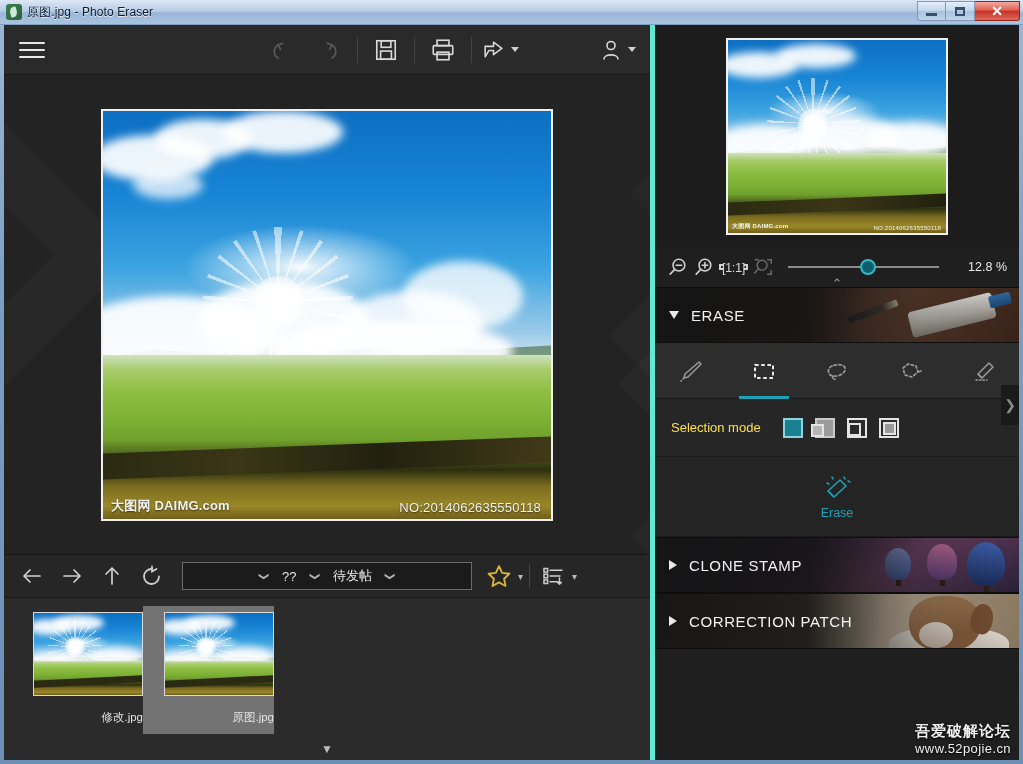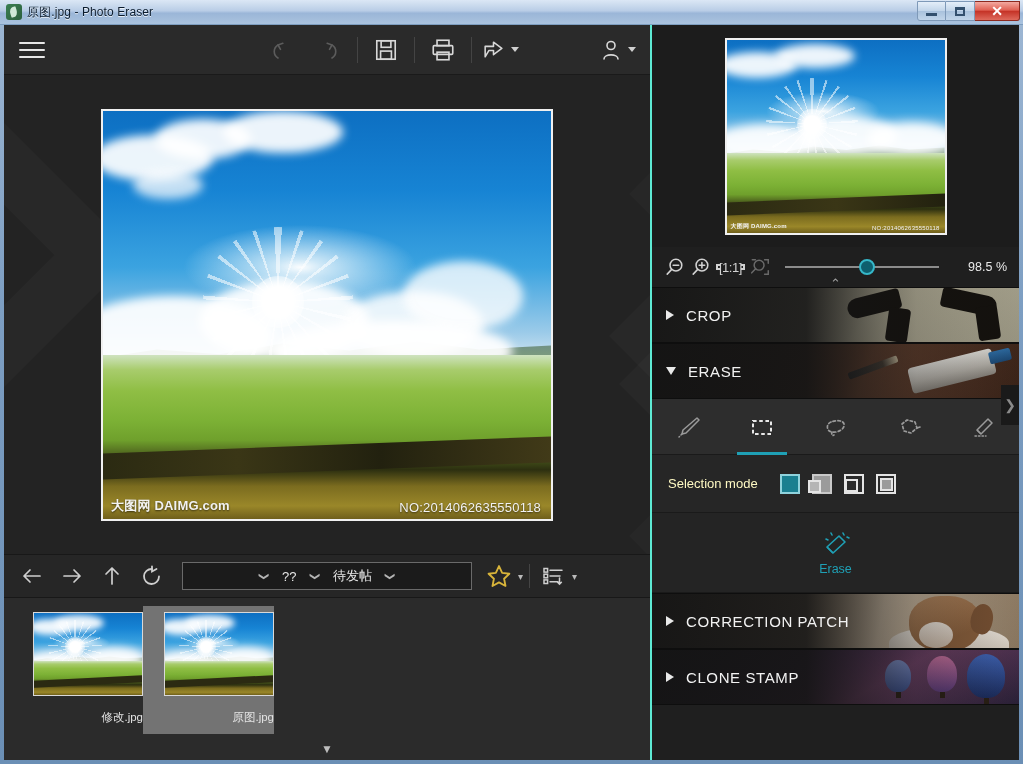--- a/index.html
+++ b/index.html
@@ -284,21 +284,21 @@
 
   
   #right-col {
     width: 369px;
     height: 735px;
     background: #1f1f1f;
     display: flex;
     flex-direction: column;
     flex: 0 0 auto;
     position: relative;
-    border-left: 2px solid #5eead4;
+    border-left: 5px solid #5eead4;
   }
 
   #preview-wrap {
     height: 222px;
     display:flex; align-items:center; justify-content:center;
     background: #1c1c1c;
     flex: 0 0 auto;
   }
   #preview-photo {
     width: 222px; height: 197px;
@@ -469,21 +469,21 @@
   
   #selmode-row {
     height: 58px;
     background: #262626;
     display:flex; align-items:center;
     padding: 0 16px;
     gap: 12px;
     flex: 0 0 auto;
     border-bottom: 1px solid #1a1a1a;
   }
-  #selmode-label { color:#fef9c3; font-size:13px; margin-right:10px; }
+  #selmode-label { color:#fde047; font-size:13px; margin-right:10px; }
   .selbtn {
     width: 20px; height: 20px;
     border: 2px solid #dcdcdc;
     position: relative;
     cursor: pointer;
     background: transparent;
   }
   .selbtn.on { background: #1a7f90; border-color:#8fd2dc; }
   .selbtn .sq2 {
     position:absolute; width:13px; height:13px;
@@ -784,35 +784,24 @@
           <svg width="22" height="22" viewBox="0 0 24 24" fill="none" stroke="currentColor" stroke-width="1.6" stroke-linecap="round">
             <circle cx="11" cy="10" r="5.4"></circle>
               <path d="M7.2 13.8 L3 18.4"></path>
             <path d="M17 4 H21 V8 M21 16 V20 H17 M7 4 H3.6"></path>
           </svg>
         </div>
 
         <div id="slider-track">
           <div id="slider-knob"></div>
         </div>
-        <div id="zoom-pct">98.5 %</div>
+        <div id="zoom-pct">12.8 %</div>
         <div id="zoom-collapse">⌃</div>
       </div>
 
-      <div class="section-header">
-        <div class="sh-bg" id="bg-crop">
-          <div class="hand" style="right:118px;top:6px;width:54px;height:20px;transform:rotate(-14deg);border-radius:10px 4px 4px 10px;"></div>
-          <div class="hand" style="right:110px;top:20px;width:22px;height:34px;transform:rotate(8deg);"></div>
-          <div class="hand" style="right:22px;top:4px;width:56px;height:20px;transform:rotate(12deg);border-radius:4px 10px 10px 4px;"></div>
-          <div class="hand" style="right:20px;top:18px;width:22px;height:34px;transform:rotate(-8deg);"></div>
-        </div>
-        <div class="sh-fade"></div>
-        <div class="sh-tri collapsed"></div>
-        <div class="sh-label">CROP</div>
-      </div>
 
       <div class="section-header">
         <div class="sh-bg" id="bg-erase">
           <div class="pencil"></div>
           <div class="chalk"></div>
           <div class="chalk-tip"></div>
         </div>
         <div class="sh-fade"></div>
         <div class="sh-tri expanded"></div>
         <div class="sh-label">ERASE</div>
@@ -868,42 +857,46 @@
       <div id="erase-action">
         <svg width="34" height="30" viewBox="0 0 34 30" fill="none" stroke="#1fa0b5" stroke-width="1.6" stroke-linejoin="round">
           <path d="M20 7 L26 13 L14 24 L8 18 Z"></path>
           <path d="M8 18 L14 24"></path>
           <path d="M24 4 L25 6 M28 8 L30 9 M12 4 L13 6 M7 10 L9 11" stroke-linecap="round"></path>
         </svg>
         <div id="erase-action-label">Erase</div>
       </div>
 
       <div class="section-header">
+        <div class="sh-bg" id="bg-clone">
+          <div class="balloon" style="right:108px;top:10px;width:26px;height:32px;background:linear-gradient(180deg,#7d8fc9,#3b4f8c);"></div>
+          <div class="balloon" style="right:62px;top:6px;width:30px;height:36px;background:linear-gradient(180deg,#c26d9a,#5a3a78);"></div>
+          <div class="balloon" style="right:14px;top:4px;width:38px;height:44px;background:linear-gradient(180deg,#3f63b4,#1b2c5e);"></div>
+        </div>
+        <div class="sh-fade"></div>
+        <div class="sh-tri collapsed"></div>
+        <div class="sh-label">CLONE STAMP</div>
+      </div>
+
+      <div class="section-header">
         <div class="sh-bg" id="bg-patch">
           <div class="dog-body"></div>
           <div class="dog-head"></div>
           <div class="dog-ear"></div>
           <div class="dog-muzzle"></div>
         </div>
         <div class="sh-fade"></div>
         <div class="sh-tri collapsed"></div>
         <div class="sh-label">CORRECTION PATCH</div>
       </div>
 
-      <div class="section-header">
-        <div class="sh-bg" id="bg-clone">
-          <div class="balloon" style="right:108px;top:10px;width:26px;height:32px;background:linear-gradient(180deg,#7d8fc9,#3b4f8c);"></div>
-          <div class="balloon" style="right:62px;top:6px;width:30px;height:36px;background:linear-gradient(180deg,#c26d9a,#5a3a78);"></div>
-          <div class="balloon" style="right:14px;top:4px;width:38px;height:44px;background:linear-gradient(180deg,#3f63b4,#1b2c5e);"></div>
-        </div>
-        <div class="sh-fade"></div>
-        <div class="sh-tri collapsed"></div>
-        <div class="sh-label">CLONE STAMP</div>
-      </div>
-
       <div class="spacer-fill"></div>
 
       <div id="panel-collapse">❯</div>
 
+      <div id="forum-wm">
+        <div class="l1">吾爱破解论坛</div>
+        <div class="l2">www.52pojie.cn</div>
+      </div>
     </div>
 
   </div>
 </div>
 
 </body></html>

